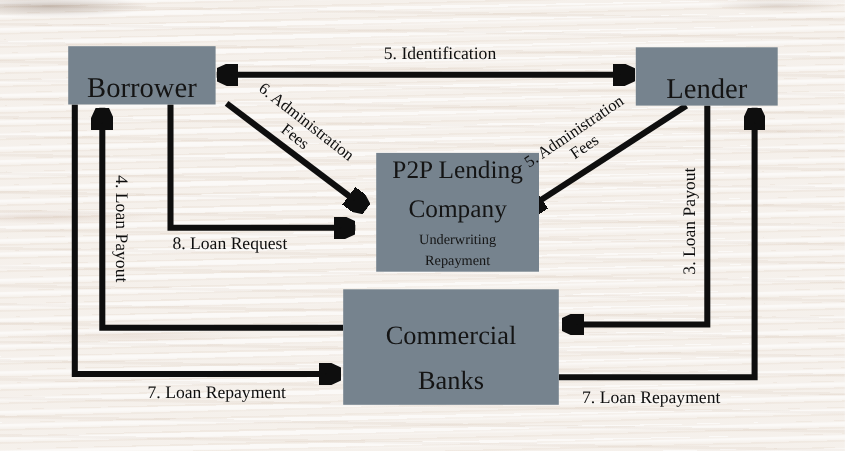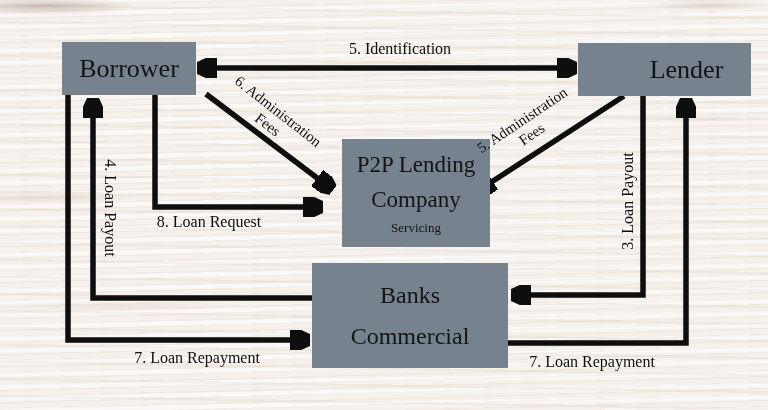--- a/index.html
+++ b/index.html
@@ -15,25 +15,25 @@
       repeating-linear-gradient(178.5deg, rgba(196,168,140,0.10) 0 1px, rgba(255,255,255,0) 2px 6px),
       repeating-linear-gradient(181deg, rgba(160,125,95,0.07) 0 2px, rgba(255,255,255,0) 3px 17px),
       repeating-linear-gradient(179deg, rgba(255,255,255,0.55) 0 3px, rgba(243,236,228,0.25) 6px 12px);
     font-family:"Liberation Serif","DejaVu Serif",serif;
     color:var(--ink,#0e0e0e);
   }
   .arrows{position:absolute;left:0;top:0;width:768px;height:410px;}
   .arrows path{stroke:var(--ink,#0e0e0e);stroke-width:5.5;fill:none;stroke-linejoin:miter;}
   .node{
     position:absolute;background:var(--node-fill,#76838E);color:#141414;
-    display:flex;flex-direction:column;align-items:center;justify-content:center;
+    display:flex;flex-direction:column;align-items:center;justify-content:flex-end;
     text-align:center;
   }
   .node-borrower{left:62px;top:42px;width:134px;height:53px;font-size:26px;}
-  .node-lender{left:578px;top:43px;width:129px;height:53px;font-size:26px;padding-left:44px;}
+  .node-lender{left:578px;top:43px;width:129px;height:53px;font-size:26px;}
   .node-p2p{left:342px;top:139px;width:148px;height:108px;}
   .node-p2p .title{font-size:23px;line-height:1.5;}
   .node-p2p .sub{font-size:13px;line-height:1.45;margin-top:2px;}
   .node-banks{left:312px;top:263px;width:196px;height:105px;font-size:24px;line-height:1.7;}
   .edge-label{
     position:absolute;white-space:nowrap;font-size:16px;
     transform:translate(-50%,-50%);text-align:center;line-height:1.1;
   }
   .lbl-identification{left:400px;top:49px;}
   .lbl-loan-request{left:209px;top:222px;}
@@ -72,27 +72,28 @@
   <div class="node node-lender">
     <span>Lender</span>
   </div>
 
   <div class="node node-p2p">
     <div class="title">
       <div>P2P Lending</div>
       <div>Company</div>
     </div>
     <div class="sub">
-      <div>Servicing</div>
+      <div>Underwriting</div>
+      <div>Repayment</div>
     </div>
   </div>
 
   <div class="node node-banks">
+    <div>Commercial</div>
     <div>Banks</div>
-    <div>Commercial</div>
   </div>
 
   <div class="edge-label lbl-identification">5. Identification</div>
 
   <div class="edge-label lbl-loan-request">8. Loan Request</div>
 
   <div class="edge-label lbl-fees6">
     <div>6. Administration</div>
     <div>Fees</div>
   </div>

